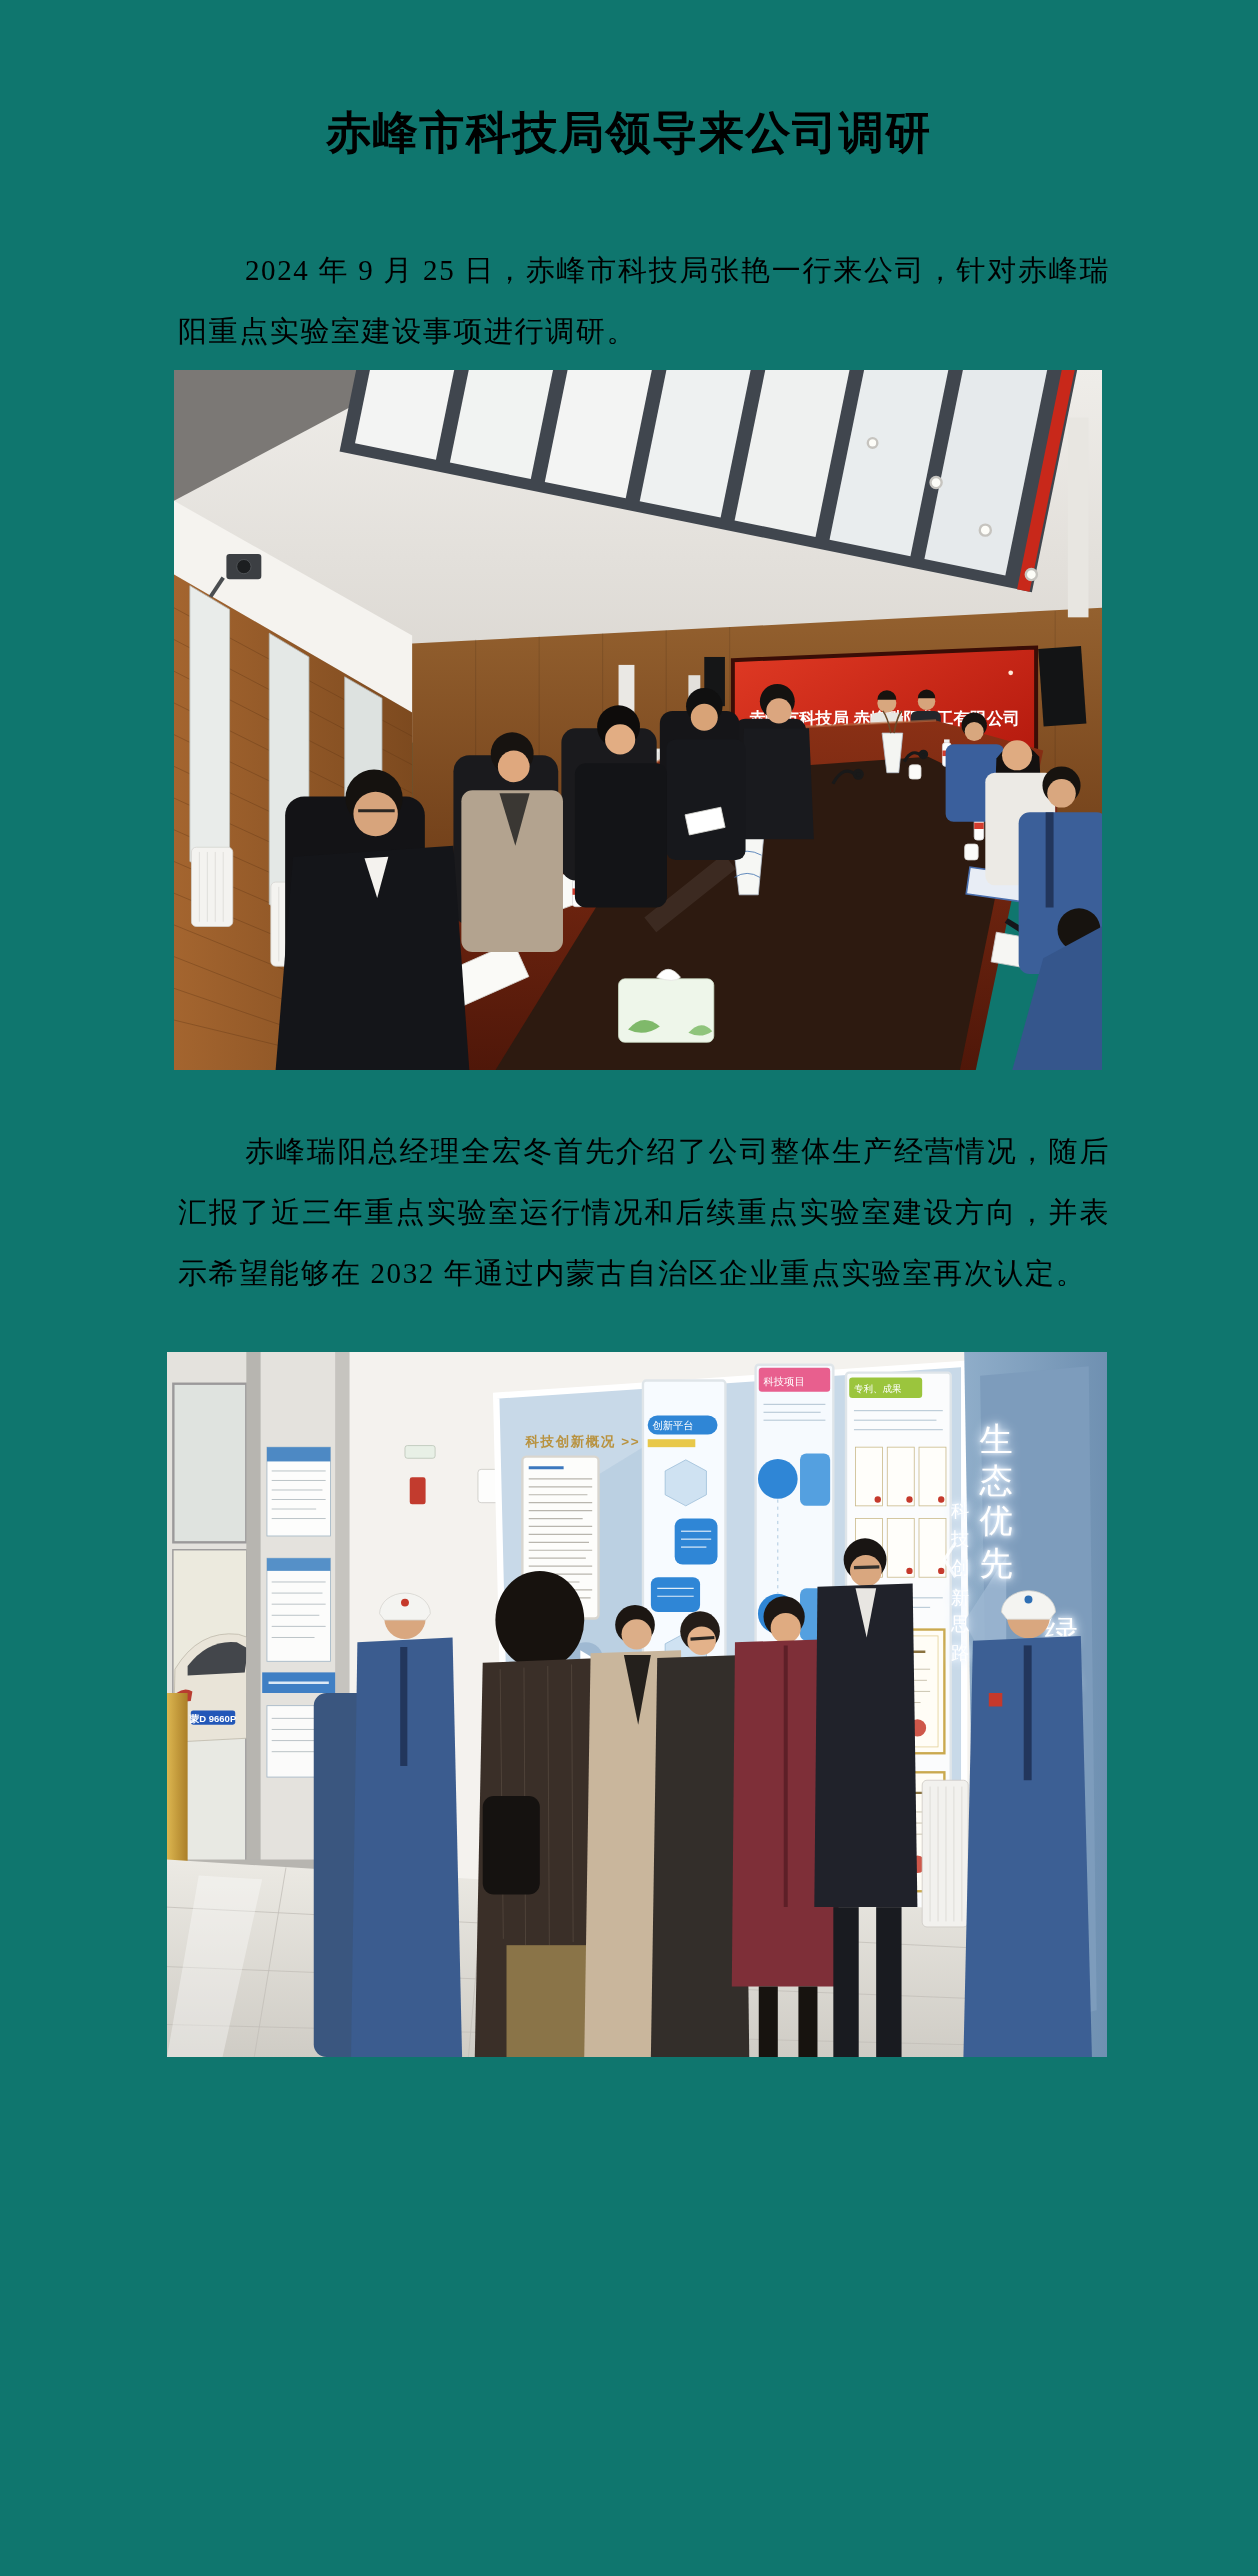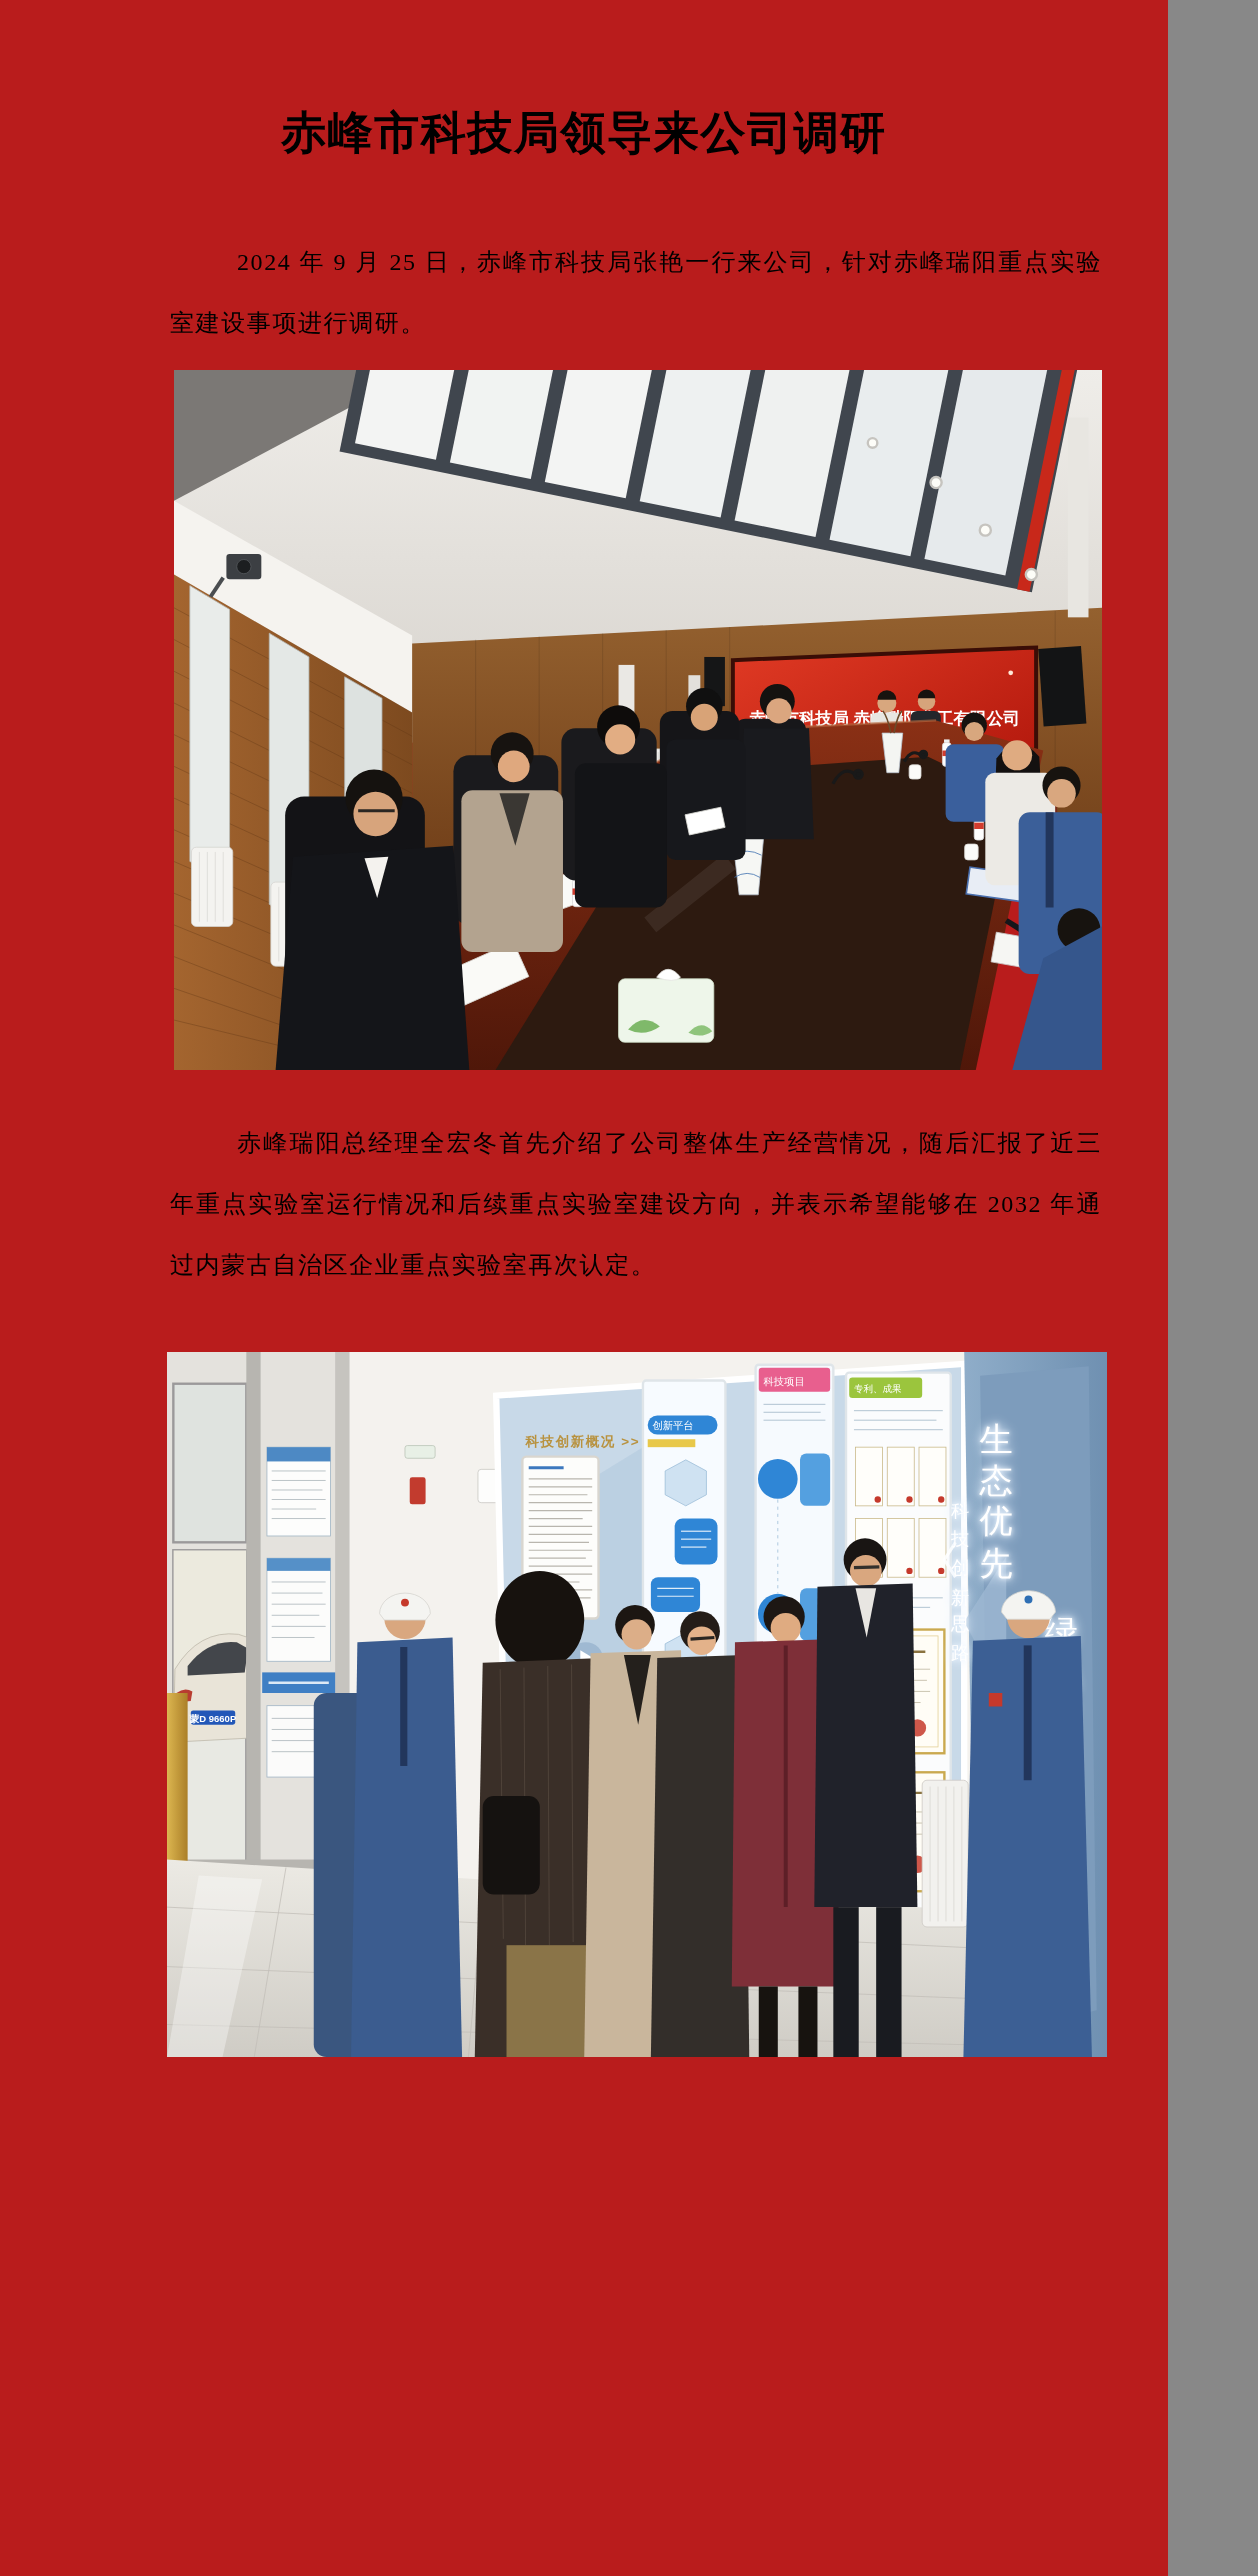--- a/index.html
+++ b/index.html
@@ -1,20 +1,20 @@
 <!DOCTYPE html>
 <html style="font-size:12.7px"><head>
 <meta charset="utf-8">
 <style>
   html,body{margin:0;padding:0;background:#888;}
-  .page{position:relative;width:1168px;height:2576px;background:#b91c1c;overflow:hidden;
+  .page{position:relative;width:1258px;height:2576px;background:#0f766e;overflow:hidden;
         font-family:"Liberation Serif","DejaVu Serif",serif;color:#000;}
   .title{position:absolute;top:100px;left:0;width:100%;margin:0;text-align:center;
          font-size:45px;font-weight:bold;letter-spacing:1.6px;line-height:67px;}
-  .para{position:absolute;left:170px;width:932px;margin:0;font-size:24px;line-height:61px;
+  .para{position:absolute;left:170px;width:932px;margin:8px;font-size:29px;line-height:61px;
         letter-spacing:1.6px;text-align:justify;text-indent:67px;font-weight:400;}
   .p1{top:232px;}
   .p2{top:1113px;}
   .p3{top:2060px;}
   .photo{position:absolute;display:block;}
   .photo1{left:174px;top:370px;width:928px;height:700px;}
   .photo2{left:167px;top:1352px;width:940px;height:705px;}
   .photo svg{width:100%;height:100%;display:block;}
   svg text{font-family:"Liberation Sans","DejaVu Sans",sans-serif;}
   .scr-t{fill:#ffffff;text-anchor:middle;}

